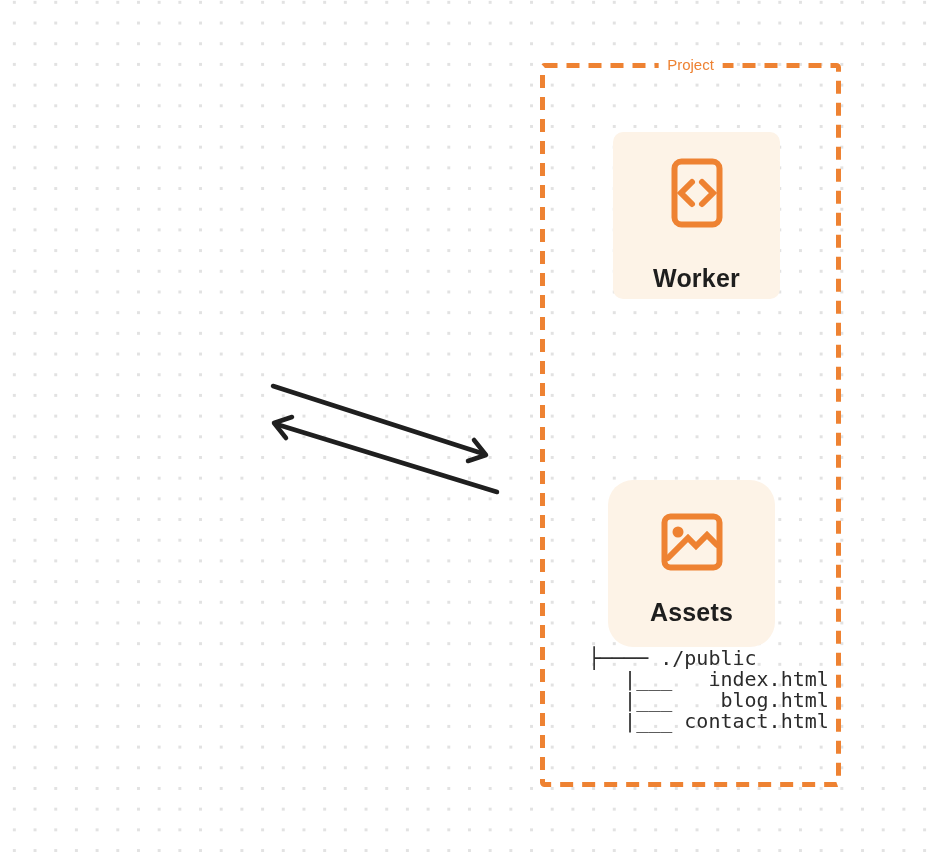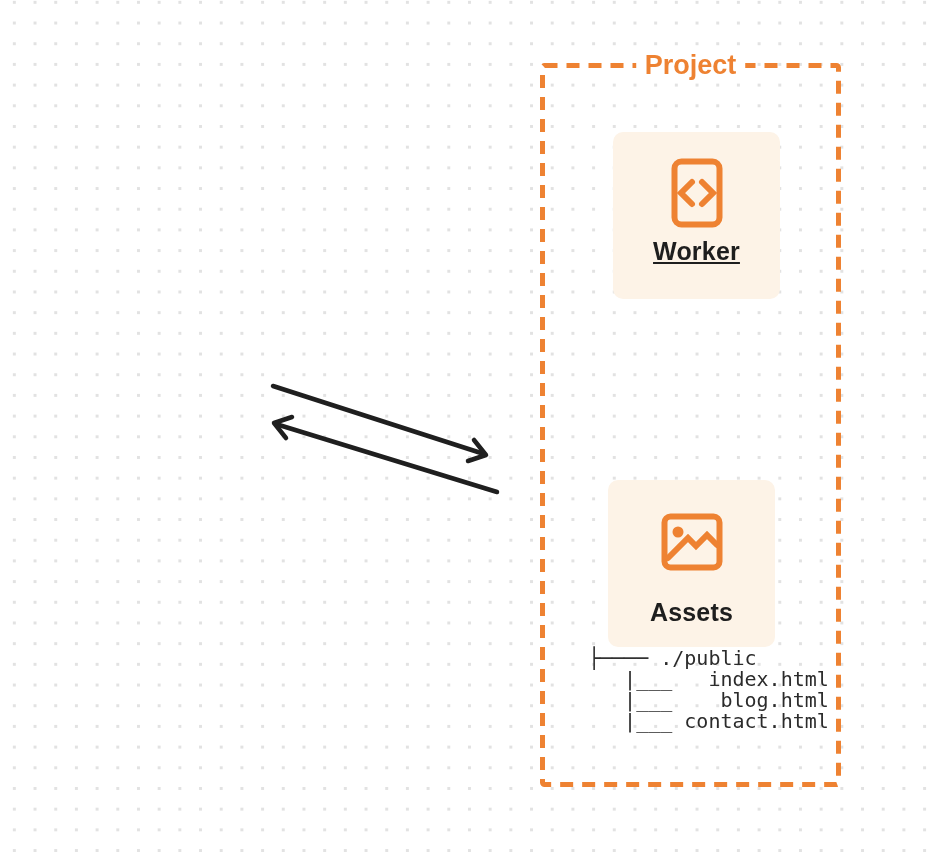--- a/index.html
+++ b/index.html
@@ -59,37 +59,37 @@
     position: absolute; left: 540px; top: 63px;
     width: 301px; height: 724px;
   }
   .dashed-border { position: absolute; left: 0; top: 0; }
   .dashed-border rect { fill: none; stroke: var(--accent-orange); }
   .project-label {
     position: absolute; top: -11px; left: 50%;
     transform: translateX(-50%);
     background: var(--background);
     padding: 0 9px;
-    font-weight: 700; font-size: 27px; line-height: 26px;
+    font-weight: 400; font-size: 15px; line-height: 26px;
     color: var(--accent-orange);
     white-space: nowrap;
   }
 
   
   .node-box {
     position: absolute;
     width: 167px; height: 167px;
     background: var(--box-cream);
     border-radius: 10px;
     display: flex; flex-direction: column; align-items: center;
   }
   .worker-box { left: 73px; top: 69px; }
-  .assets-box { left: 68px; top: 417px; }
+  .assets-box { left: 68px; top: 417px; border-radius: 25px; }
   .worker-box .node-icon { margin-top: 26px; }
-  .worker-box .box-label { margin-top: 9px; text-decoration: underline; }
+  .worker-box .box-label { margin-top: 36px; }
   .assets-box .node-icon { margin-top: 33px; }
   .assets-box .box-label { margin-top: 27px; }
 
   .icon-stroke {
     fill: none; stroke: var(--accent-orange); stroke-width: 6px;
     stroke-linecap: round; stroke-linejoin: miter;
   }
   .icon-fill { fill: var(--accent-orange); stroke: none; }
 
   

